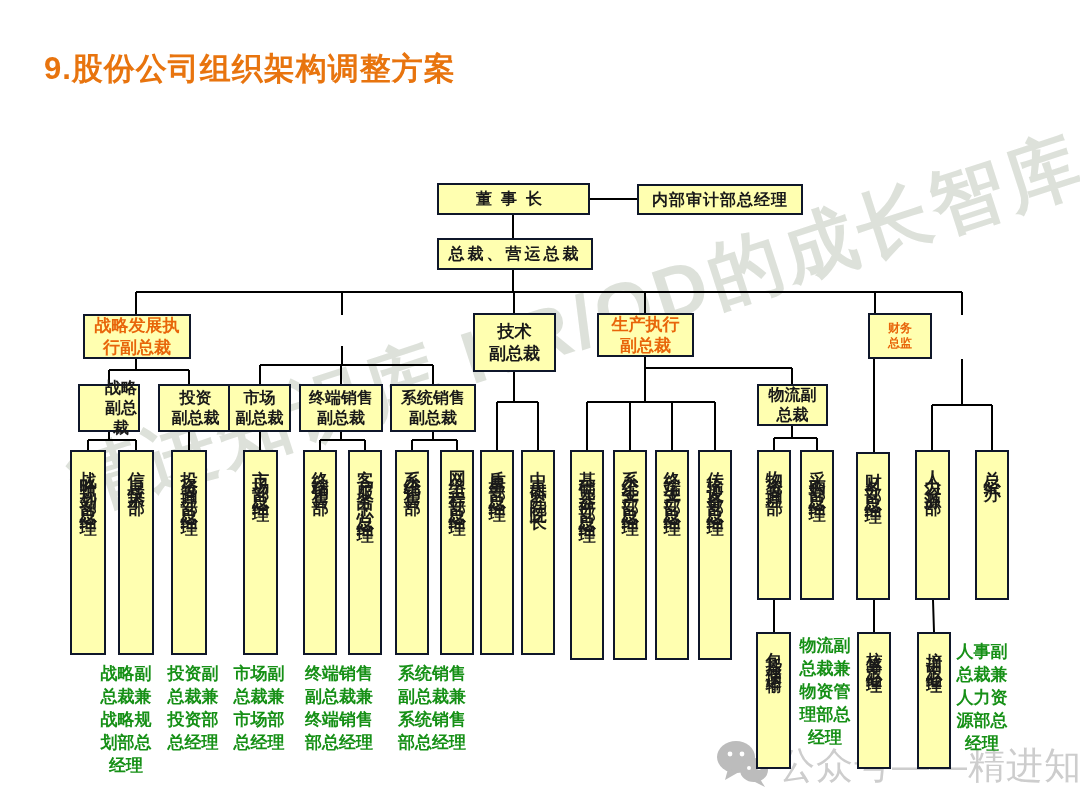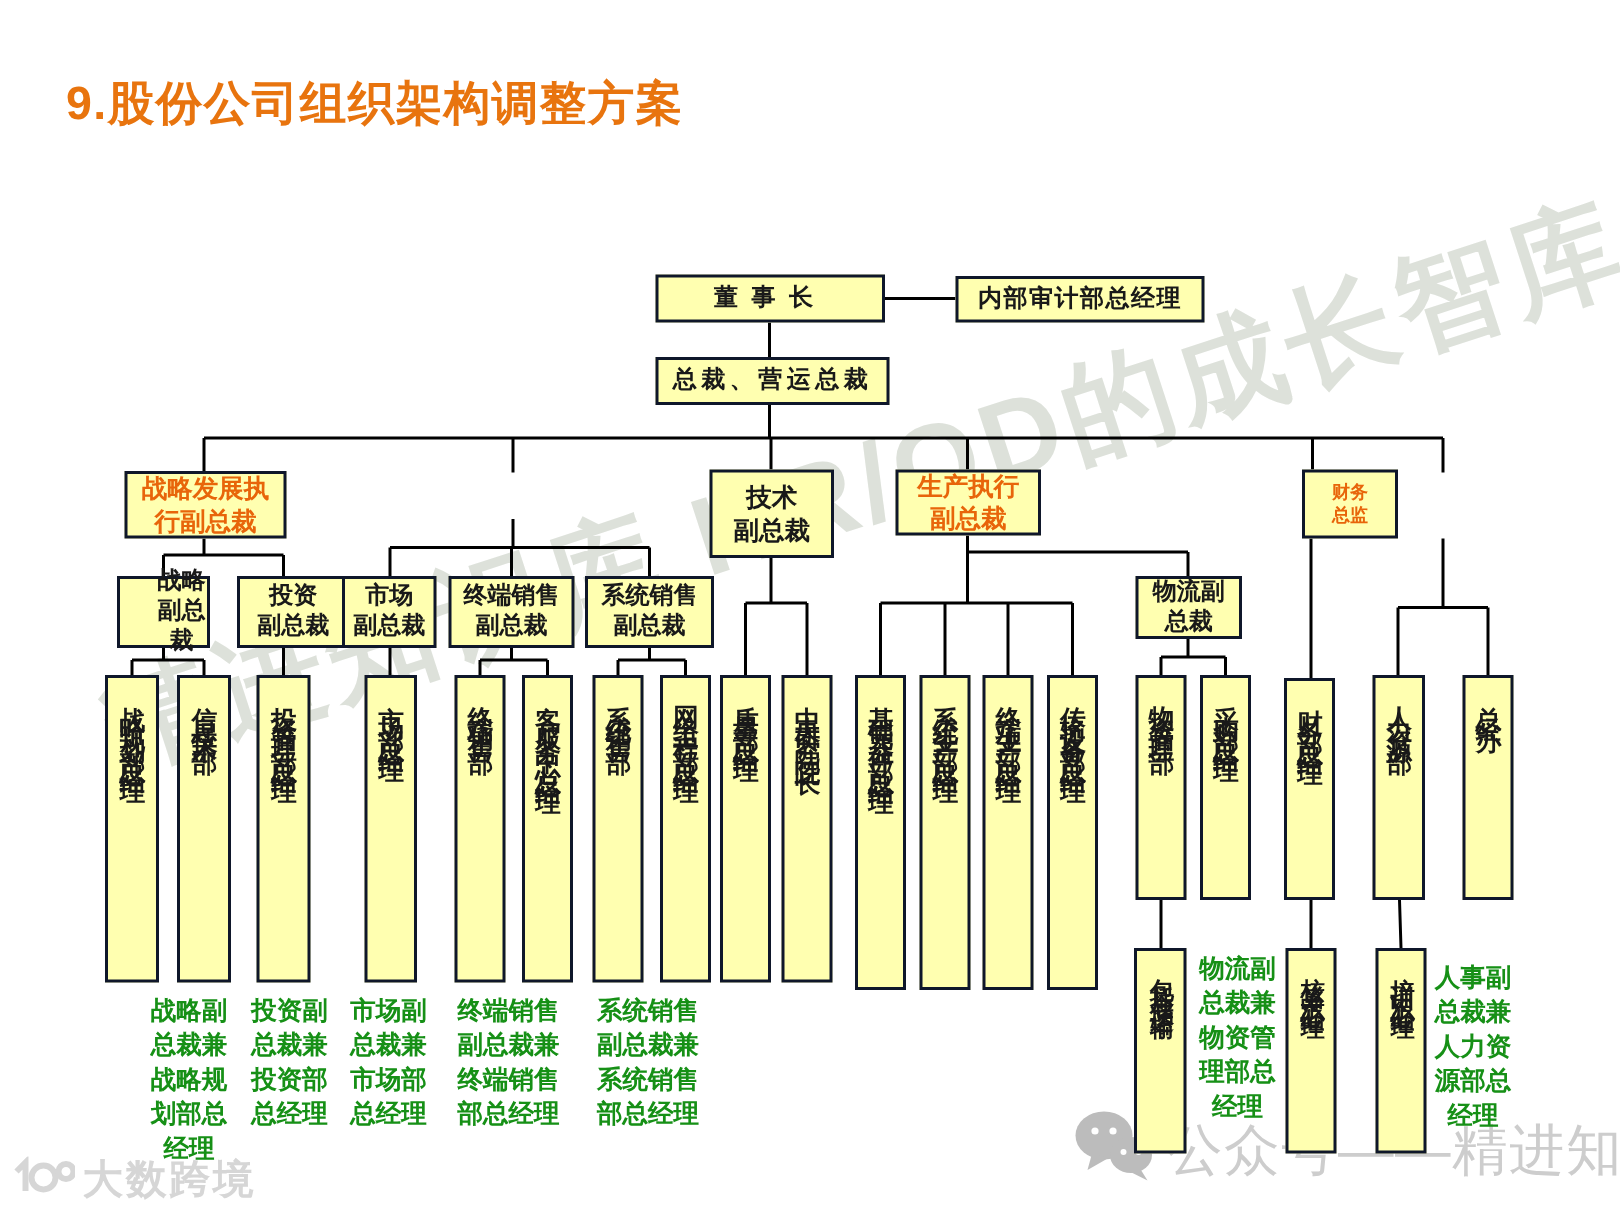--- a/index.html
+++ b/index.html
@@ -57,30 +57,20 @@
         <polygon points="44,39 49,47 37,41" fill="#bcbcbc"></polygon>
         <circle cx="14" cy="14" r="2.4" fill="#fff"></circle>
         <circle cx="26" cy="14" r="2.4" fill="#fff"></circle>
         <circle cx="33" cy="28" r="2" fill="#fff"></circle>
         <circle cx="43" cy="28" r="2" fill="#fff"></circle>
       </svg>
     </span>
     <span class="wechat-label">公众号——精进知识库</span>
   </div>
 
-  <div class="brand-row">
-    <span>
-      <svg width="42" height="26" viewBox="0 0 42 26" fill="none" stroke="#d6d6d6" stroke-width="4">
-        <path d="M9 23 V4 L3 10"></path>
-        <circle cx="21" cy="14" r="8"></circle>
-        <circle cx="36" cy="10" r="5"></circle>
-      </svg>
-    </span>
-    <span class="brand-label">大数跨境</span>
-  </div>
 
   <div class="title">9.股份公司组织架构调整方案</div>
 
   <div id="chart">
     <svg id="connectors" width="1080" height="810">
         <line x1="590" y1="199" x2="637" y2="199" stroke="#000" stroke-width="2"></line>
         <line x1="513" y1="215" x2="513" y2="238" stroke="#000" stroke-width="2"></line>
         <line x1="513" y1="270" x2="513" y2="292" stroke="#000" stroke-width="2"></line>
         <line x1="136" y1="292" x2="962" y2="292" stroke="#000" stroke-width="2"></line>
         <line x1="136" y1="292" x2="136" y2="314" stroke="#000" stroke-width="2"></line>

